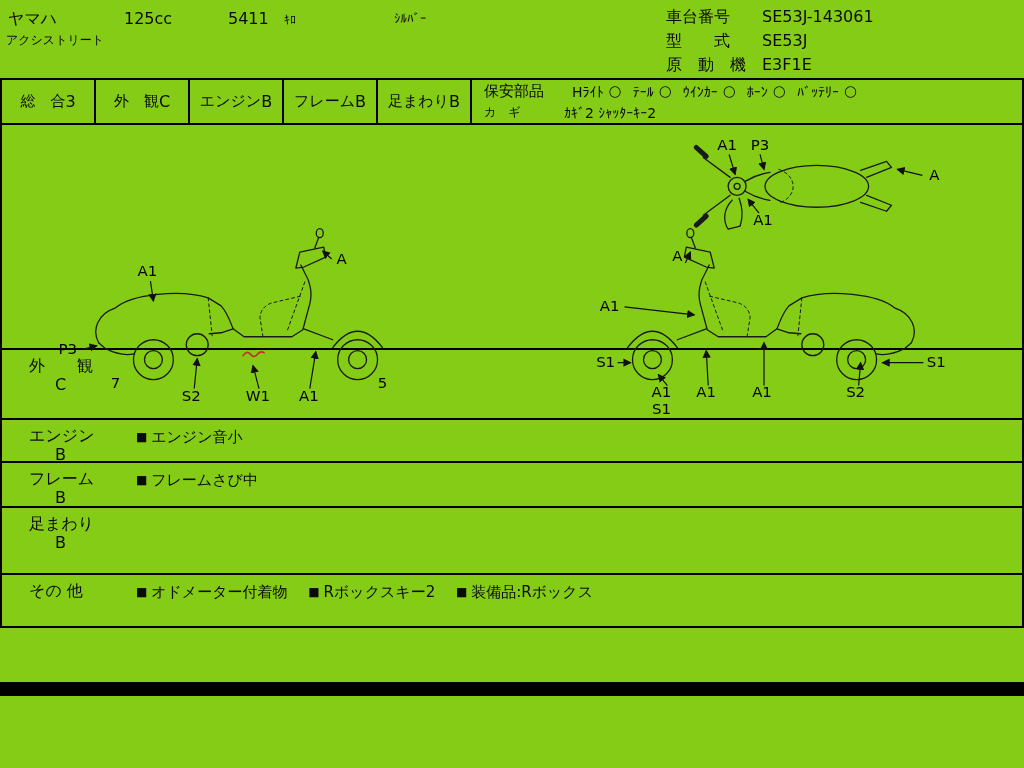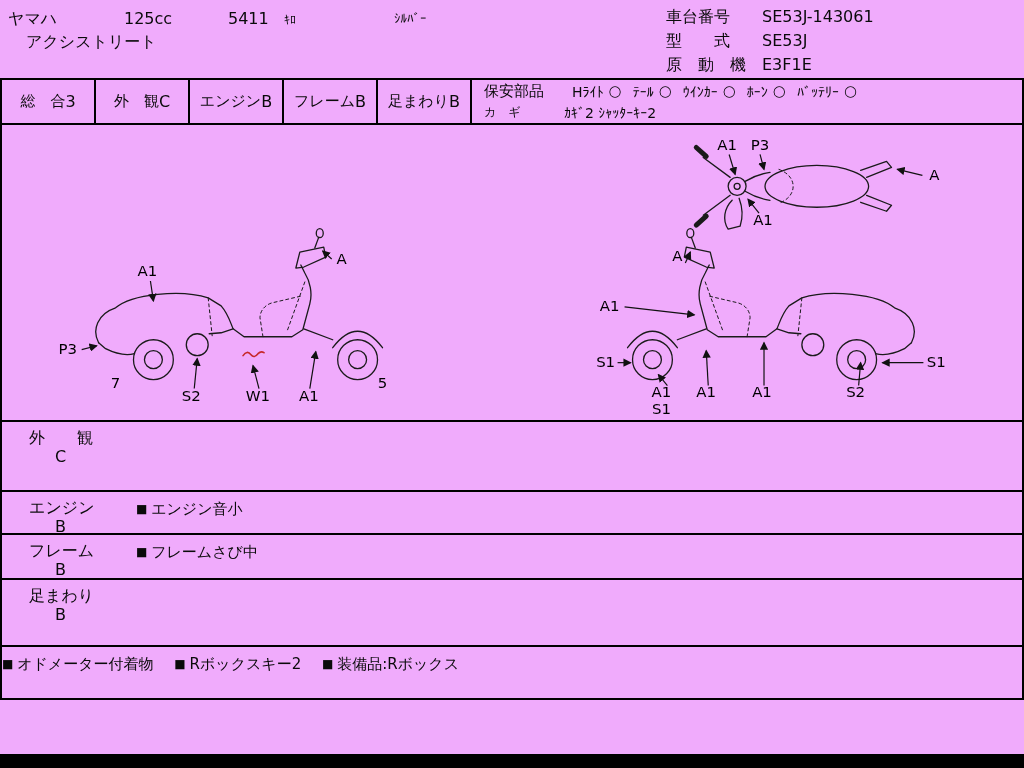--- a/index.html
+++ b/index.html
@@ -3,31 +3,31 @@
 <meta charset="utf-8">
 <style>
   * { margin:0; padding:0; box-sizing:border-box; }
   html,body { width:1024px; height:768px; }
   body {
     background:#ffffff;
     color:#0a0a0a;
     font-family:"DejaVu Sans","Liberation Sans",sans-serif;
     overflow:hidden;
   }
-  .sheet { position:relative; width:1024px; height:768px; background:#f0abfc; }
+  .sheet { position:relative; width:1024px; height:768px; background:#84cc16; }
 
   
   .header { position:relative; height:78px; }
   .header span { position:absolute; white-space:nowrap; }
   .h-maker { left:8px;  top:9px;  font-size:16px; }
   .h-disp  { left:124px; top:9px; font-size:16px; }
   .h-mile  { left:228px; top:9px; font-size:16px; }
   .h-unit  { left:284px; top:13px; font-size:12px; }
   .h-color { left:394px; top:11px; font-size:13px; }
-  .h-model { left:6px;  top:32px; font-size:16px;margin-left:20px; }
+  .h-model { left:6px;  top:32px; font-size:12px; }
   .h-right { position:absolute; left:666px; top:7px; }
   .h-row { display:flex; height:24px; }
   .h-lab { width:96px; font-size:16px; white-space:nowrap; }
   .h-val { font-size:16px; white-space:nowrap; }
 
   
   .bordered { border-left:2px solid #000; border-right:2px solid #000; }
 
   
   .ratings { display:flex; height:47px; border-top:2px solid #000; border-bottom:2px solid #000; }
@@ -37,21 +37,21 @@
   .safety { flex:1; display:flex; flex-direction:column; justify-content:center; padding-left:12px; }
   .sline1 { display:flex; align-items:center; height:22px; }
   .slabel { width:88px; font-size:15px; white-space:nowrap; }
   .sitem { display:flex; align-items:center; margin-right:11px; font-size:14px; white-space:nowrap; }
   .smark { margin-left:5px; font-size:15px; line-height:1; }
   .sline2 { display:flex; align-items:center; height:20px; }
   .klabel { width:80px; font-size:12px; white-space:nowrap; }
   .kval { font-size:14px; white-space:nowrap; }
 
   
-  .diagram { height:295px; position:relative; }
+  .diagram { height:223px; position:relative; }
   .dsvg { display:block; }
   .art { fill:none; stroke:#1a1a1a; stroke-width:1.3; stroke-linecap:round; stroke-linejoin:round; }
   .wear { stroke:#c62828; stroke-width:1.6; fill:none; }
   .arrows path { stroke:#111; stroke-width:1.2; fill:none; marker-end:url(#ah); }
   .dlabels text { font-size:15px; fill:#000; text-anchor:middle;
                   font-family:"DejaVu Sans","Liberation Sans",sans-serif; }
 
   
   .crow { display:flex; border-top:2px solid #000; padding-top:6px; }
   .crow-0 { height:70px; }
@@ -282,20 +282,24 @@
     </div>
 
     <div class="crow crow-3">
       <div class="cleft">
         <div class="clab">足まわり</div>
         <div class="cgrade">B</div>
       </div>
     </div>
 
     <div class="crow crow-4">
+      <div class="cleft">
+        <div class="clab">その 他</div>
+        <div class="cgrade"></div>
+      </div>
       <div class="cnotes">
         <span class="note">オドメーター付着物</span>
         <span class="note">Rボックスキー2</span>
         <span class="note">装備品:Rボックス</span>
       </div>
     </div>
 
   </div>
 
   <div class="footer-gap"></div>

